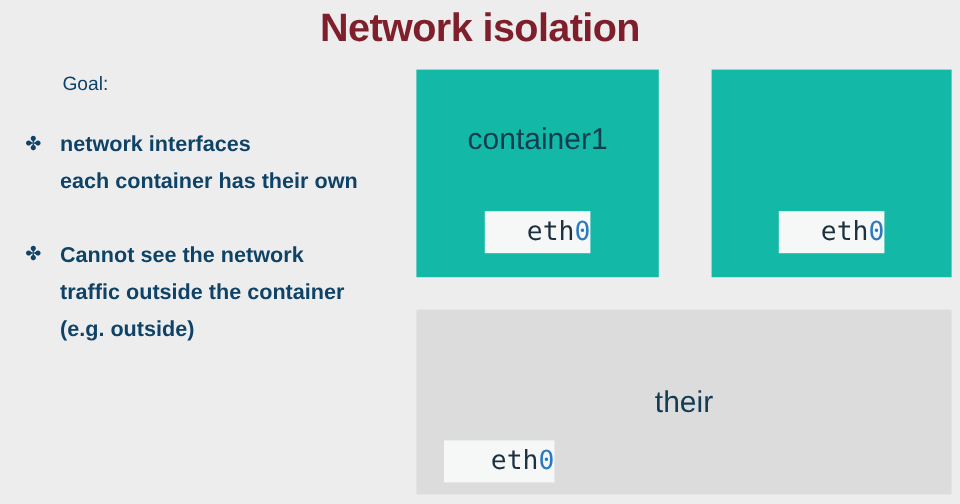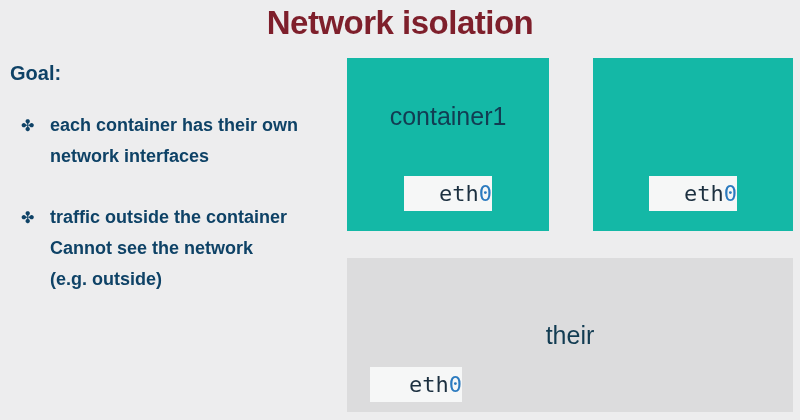--- a/index.html
+++ b/index.html
@@ -21,22 +21,23 @@
     color: #7e1f2b;
   }
 
   .goal-section {
     position: absolute;
     left: 10px; top: 62px;
     width: 325px;
     color: #0e4266;
   }
   .goal-heading {
-    font-size: 20px;
-    font-weight: bold;
+    font-size: 16px;
+    font-weight: normal;
+    margin-left: 42px;
   }
   .bullet {
     display: flex;
     margin-top: 25px;
   }
   .bullet + .bullet { margin-top: 30px; }
   .bullet-icon {
     flex: 0 0 40px;
     padding-left: 11px;
     box-sizing: border-box;
@@ -105,30 +106,30 @@
 <body>
 
 <div class="slide-title">Network isolation</div>
 
 <div class="goal-section">
   <div class="goal-heading">Goal:</div>
 
   <div class="bullet">
     <span class="bullet-icon">✤</span>
     <div class="bullet-text">
+      <div>network interfaces</div>
       <div>each container has their own</div>
-      <div>network interfaces</div>
     </div>
   </div>
 
   <div class="bullet">
     <span class="bullet-icon">✤</span>
     <div class="bullet-text">
+      <div>Cannot see the network</div>
       <div>traffic outside the container</div>
-      <div>Cannot see the network</div>
       <div>(e.g. outside)</div>
     </div>
   </div>
 </div>
 
 <div class="box container-box c1">
   <div class="box-label">container1</div>
   <div class="eth-chip">
     <span class="eth-prefix">eth</span>
     <span class="eth-zero">0</span>

